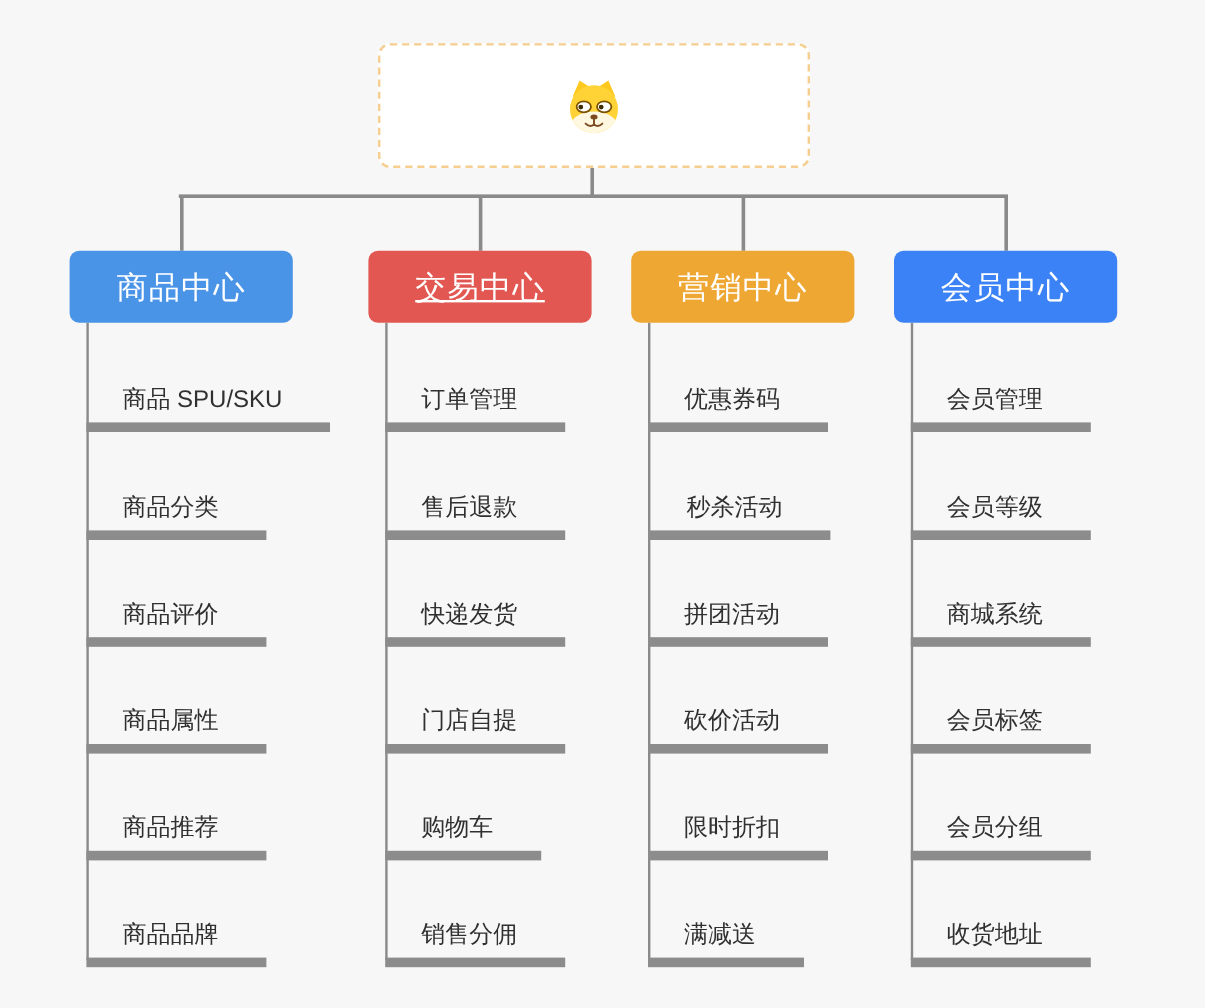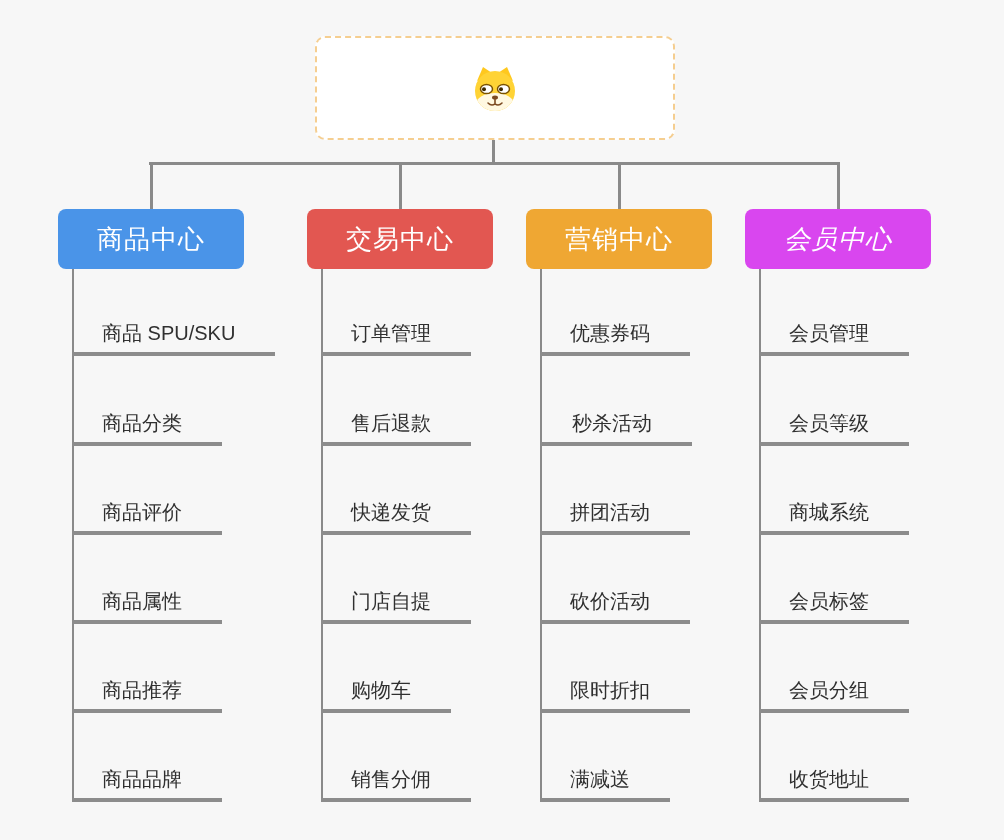--- a/index.html
+++ b/index.html
@@ -64,21 +64,21 @@
     font-size: 26px;
     letter-spacing: 1px;
     white-space: nowrap;
   }
   
   .leaf {
     position: absolute;
     font-size: 20px;
     line-height: 30px;
     padding: 0 40px 4px 30px;
-    border-bottom: 4px solid #0f766e;
+    border-bottom: 8px solid #0f766e;
     color: #303030;
     white-space: nowrap;
     width: max-content;
     cursor: pointer;
   }
 </style>
 </head>
 <body style="background: rgb(247, 247, 247);">
 
 <div class="canvas">
@@ -114,42 +114,42 @@
       </div>
       <div class="spine" style="left: 72px; background: rgb(138, 138, 138);"></div>
       <div class="leaf" style="left: 72px; top: 318px; border-bottom-color: rgb(140, 140, 140); color: rgb(48, 48, 48);">商品 SPU/SKU</div>
       <div class="leaf" style="left: 72px; top: 408px; border-bottom-color: rgb(140, 140, 140); color: rgb(48, 48, 48);">商品分类</div>
       <div class="leaf" style="left: 72px; top: 497px; border-bottom-color: rgb(140, 140, 140); color: rgb(48, 48, 48);">商品评价</div>
       <div class="leaf" style="left: 72px; top: 586px; border-bottom-color: rgb(140, 140, 140); color: rgb(48, 48, 48);">商品属性</div>
       <div class="leaf" style="left: 72px; top: 675px; border-bottom-color: rgb(140, 140, 140); color: rgb(48, 48, 48);">商品推荐</div>
       <div class="leaf" style="left: 72px; top: 764px; border-bottom-color: rgb(140, 140, 140); color: rgb(48, 48, 48);">商品品牌</div>
       <div class="drop" style="left: 398.5px; background: rgb(138, 138, 138);"></div>
       <div class="branch-box" style="left: 307px; background: rgb(226, 87, 81);">
-        <span class="branch-label" style="color: rgb(255, 255, 255);">交易中心</span>
+        <span class="branch-label" style="color: rgb(255, 255, 255); text-decoration: underline;">交易中心</span>
       </div>
       <div class="spine" style="left: 321px; background: rgb(138, 138, 138);"></div>
       <div class="leaf" style="left: 321px; top: 318px; border-bottom-color: rgb(140, 140, 140); color: rgb(48, 48, 48);">订单管理</div>
       <div class="leaf" style="left: 321px; top: 408px; border-bottom-color: rgb(140, 140, 140); color: rgb(48, 48, 48);">售后退款</div>
       <div class="leaf" style="left: 321px; top: 497px; border-bottom-color: rgb(140, 140, 140); color: rgb(48, 48, 48);">快递发货</div>
       <div class="leaf" style="left: 321px; top: 586px; border-bottom-color: rgb(140, 140, 140); color: rgb(48, 48, 48);">门店自提</div>
       <div class="leaf" style="left: 321px; top: 675px; border-bottom-color: rgb(140, 140, 140); color: rgb(48, 48, 48);">购物车</div>
       <div class="leaf" style="left: 321px; top: 764px; border-bottom-color: rgb(140, 140, 140); color: rgb(48, 48, 48);">销售分佣</div>
       <div class="drop" style="left: 617.5px; background: rgb(138, 138, 138);"></div>
       <div class="branch-box" style="left: 526px; background: rgb(239, 167, 51);">
         <span class="branch-label" style="color: rgb(255, 255, 255);">营销中心</span>
       </div>
       <div class="spine" style="left: 540px; background: rgb(138, 138, 138);"></div>
       <div class="leaf" style="left: 540px; top: 318px; border-bottom-color: rgb(140, 140, 140); color: rgb(48, 48, 48);">优惠券码</div>
       <div class="leaf" style="left: 540px; top: 408px; border-bottom-color: rgb(140, 140, 140); color: rgb(48, 48, 48); padding-left: 32px;">秒杀活动</div>
       <div class="leaf" style="left: 540px; top: 497px; border-bottom-color: rgb(140, 140, 140); color: rgb(48, 48, 48);">拼团活动</div>
       <div class="leaf" style="left: 540px; top: 586px; border-bottom-color: rgb(140, 140, 140); color: rgb(48, 48, 48);">砍价活动</div>
       <div class="leaf" style="left: 540px; top: 675px; border-bottom-color: rgb(140, 140, 140); color: rgb(48, 48, 48);">限时折扣</div>
       <div class="leaf" style="left: 540px; top: 764px; border-bottom-color: rgb(140, 140, 140); color: rgb(48, 48, 48);">满减送</div>
       <div class="drop" style="left: 836.5px; background: rgb(138, 138, 138);"></div>
-      <div class="branch-box" style="left: 745px; background: #d946ef; font-style: italic;">
+      <div class="branch-box" style="left: 745px; background: #3b82f6;">
         <span class="branch-label" style="color: rgb(255, 255, 255);">会员中心</span>
       </div>
       <div class="spine" style="left: 759px; background: rgb(138, 138, 138);"></div>
       <div class="leaf" style="left: 759px; top: 318px; border-bottom-color: rgb(140, 140, 140); color: rgb(48, 48, 48);">会员管理</div>
       <div class="leaf" style="left: 759px; top: 408px; border-bottom-color: rgb(140, 140, 140); color: rgb(48, 48, 48);">会员等级</div>
       <div class="leaf" style="left: 759px; top: 497px; border-bottom-color: rgb(140, 140, 140); color: rgb(48, 48, 48);">商城系统</div>
       <div class="leaf" style="left: 759px; top: 586px; border-bottom-color: rgb(140, 140, 140); color: rgb(48, 48, 48);">会员标签</div>
       <div class="leaf" style="left: 759px; top: 675px; border-bottom-color: rgb(140, 140, 140); color: rgb(48, 48, 48);">会员分组</div>
       <div class="leaf" style="left: 759px; top: 764px; border-bottom-color: rgb(140, 140, 140); color: rgb(48, 48, 48); font-family: Liberation Serif, serif;">收货地址</div>
     </div>

